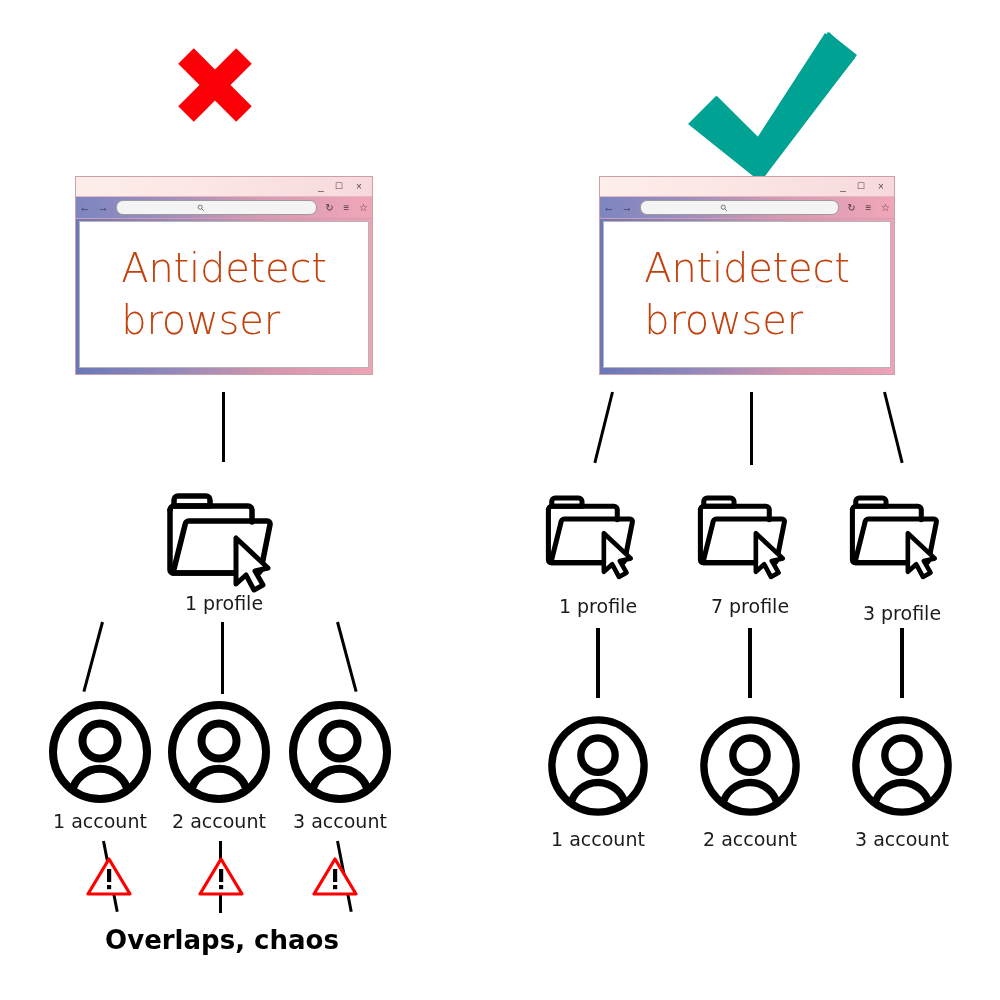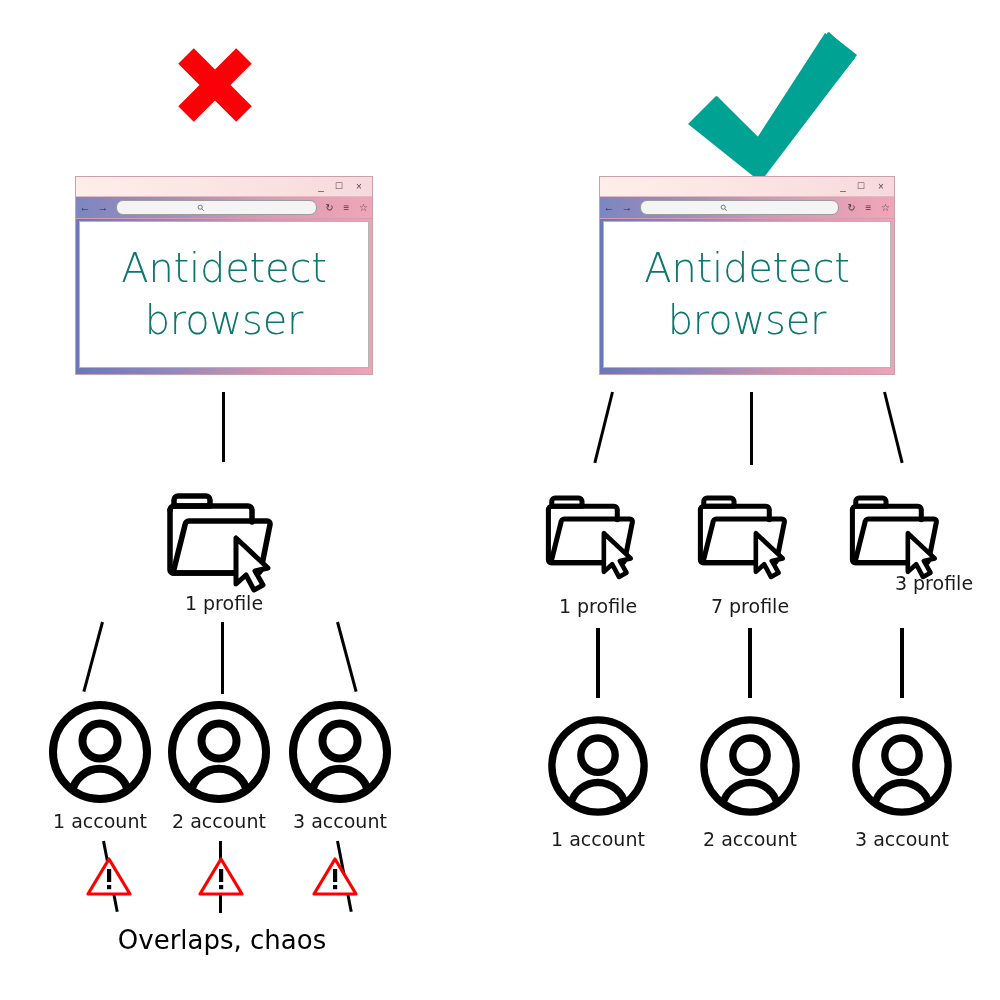--- a/index.html
+++ b/index.html
@@ -97,43 +97,42 @@
   .browser-body {
     position: absolute;
     left: 0; right: 0;
     background: linear-gradient(90deg, #6b77b8 0%, #8e87bc 30%, #d396ae 65%, #efa3b6 100%);
   }
   .browser-title-text {
     font-family: "DejaVu Sans", sans-serif;
     font-weight: 300;
     font-size: 40px;
     line-height: 1.28;
-    color: #0f766e;
-    text-align: center;
+    color: #c2410c;
     letter-spacing: -0.2px;
     white-space: pre-line;
   }
 
   
   .line { position: absolute; background: #000; }
 
   
   .node-label {
     position: absolute;
     font-family: "DejaVu Sans", sans-serif;
     font-size: 19px;
     color: #1b1b1b;
     text-align: center;
     white-space: nowrap;
     transform: translateX(-50%);
   }
   .chaos-label {
     position: absolute;
     font-family: "DejaVu Sans", sans-serif;
-    font-weight: normal;
+    font-weight: bold;
     font-size: 26px;
     color: #000000;
     white-space: nowrap;
     transform: translateX(-50%);
   }
   svg { display: block; overflow: visible; }
 </style>
 </head>
 <body>
 
@@ -333,21 +332,21 @@
           <path d="M18 26 h28 a4 4 0 0 1 4 4 v6 h-36 v-6 a4 4 0 0 1 4 -4 z"></path>
           <path d="M10 40 a4 4 0 0 1 4 -4 h74 a4 4 0 0 1 4 4 v12"></path>
           <path d="M10 40 v60 a3 3 0 0 0 3 3 h73"></path>
           <path d="M25 55 a4 4 0 0 1 4 -4 h78 a3 3 0 0 1 3 3.6 l-9 45 a4 4 0 0 1 -4 3.4 h-84 z"></path>
         </g>
         <g fill="#fff" stroke="#000" stroke-width="5.5" stroke-linejoin="round">
           <path d="M76 68 L76 114 L86 105 L94 120 L103 115 L95 101 L108 98 Z"></path>
         </g>
       </svg>
     </div>
-    <div class="node-label" style="left:402px;top:572px;margin-left:32px;">3 profile</div>
+    <div class="node-label" style="left:402px;top:602px;">3 profile</div>
 
     <div class="line" style="left:96px;top:628px;width:4px;height:70px;"></div>
     <div class="line" style="left:248px;top:628px;width:4px;height:70px;"></div>
     <div class="line" style="left:400px;top:628px;width:4px;height:70px;"></div>
 
     <div class="abs" style="left:47px;top:715px;">
       <svg width="102" height="102" viewBox="0 0 104 104">
         <circle cx="52" cy="52" r="47" fill="none" stroke="#000" stroke-width="7.5"></circle>
         <circle cx="52" cy="41" r="17.5" fill="none" stroke="#000" stroke-width="7.5"></circle>
         <path d="M24 92 a28.5 28.5 0 0 1 56 0" fill="none" stroke="#000" stroke-width="7.5"></path>

